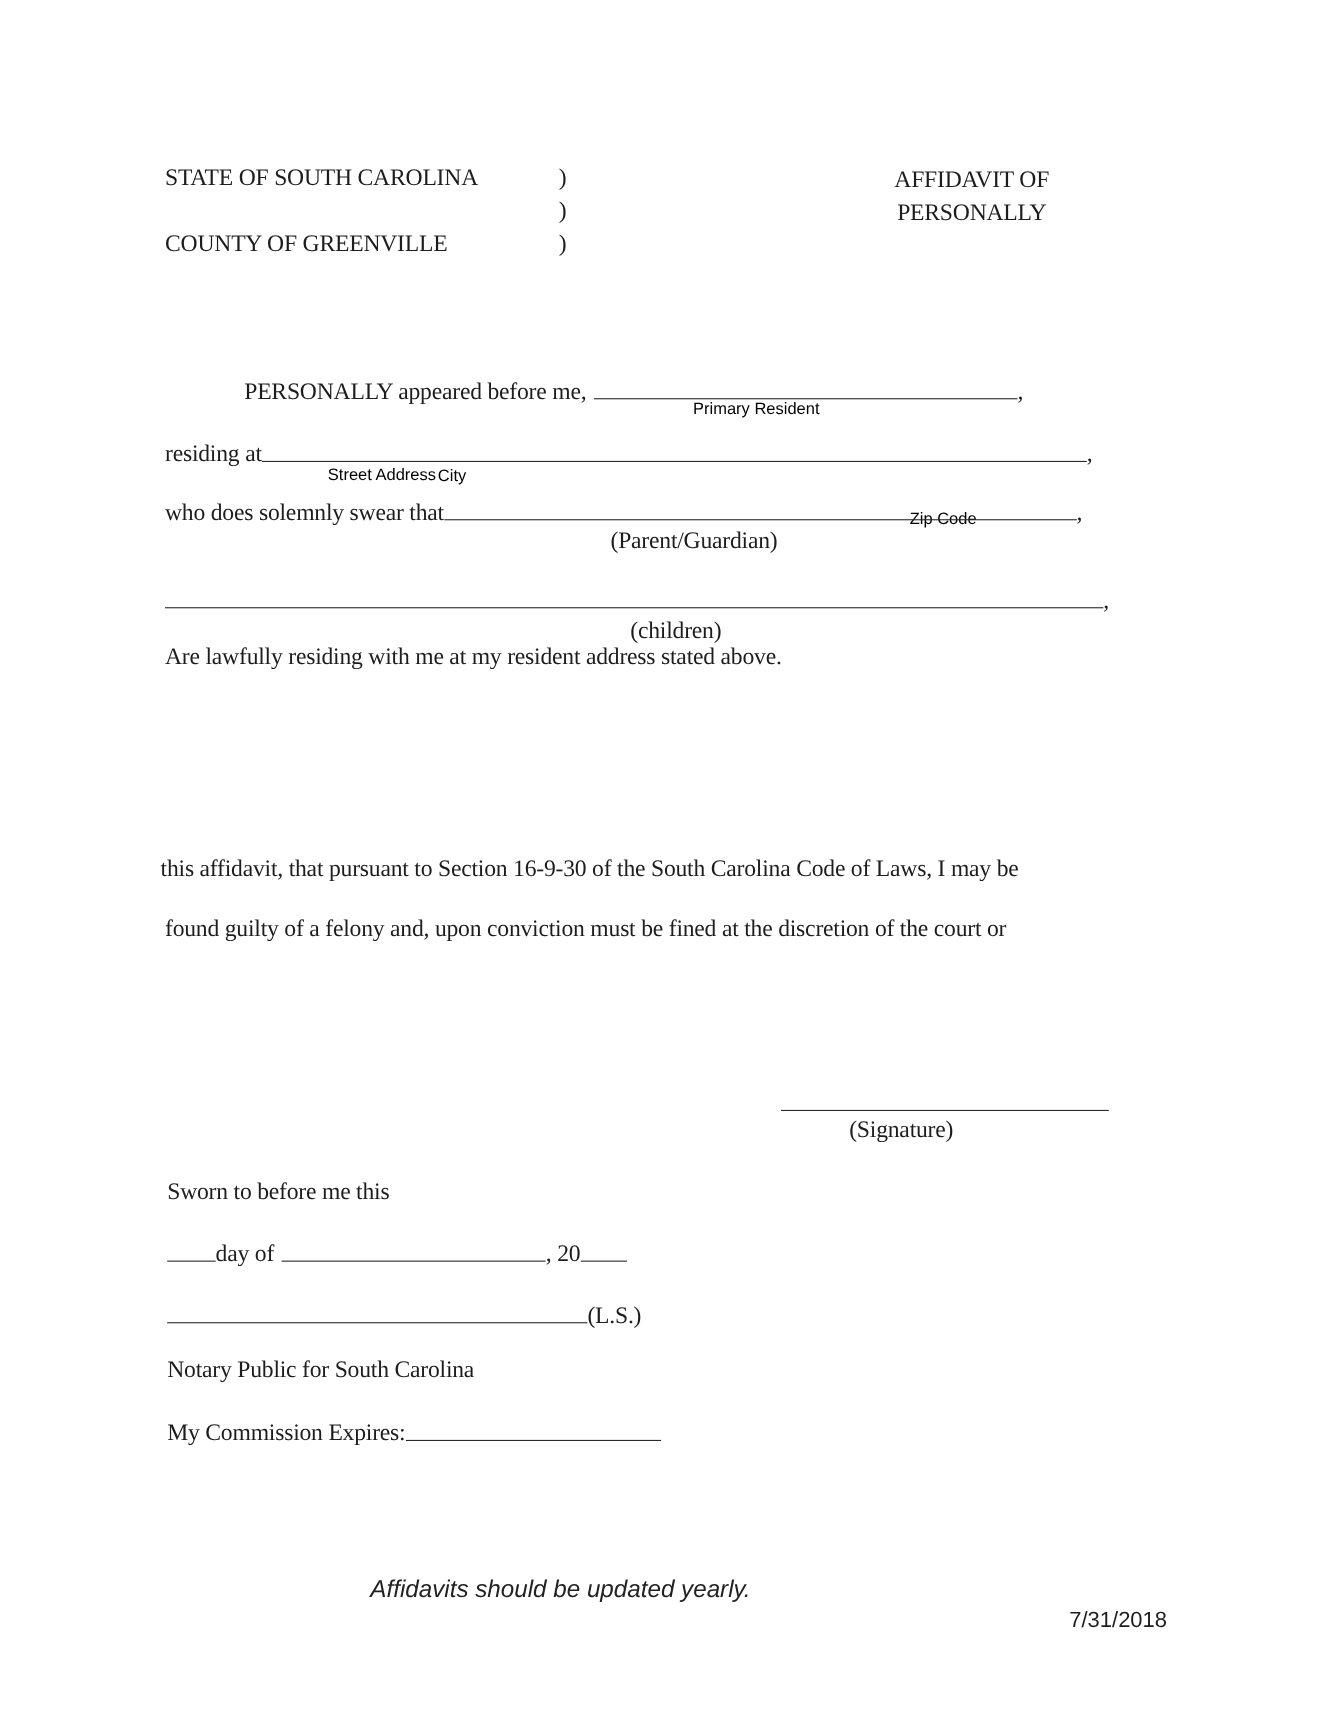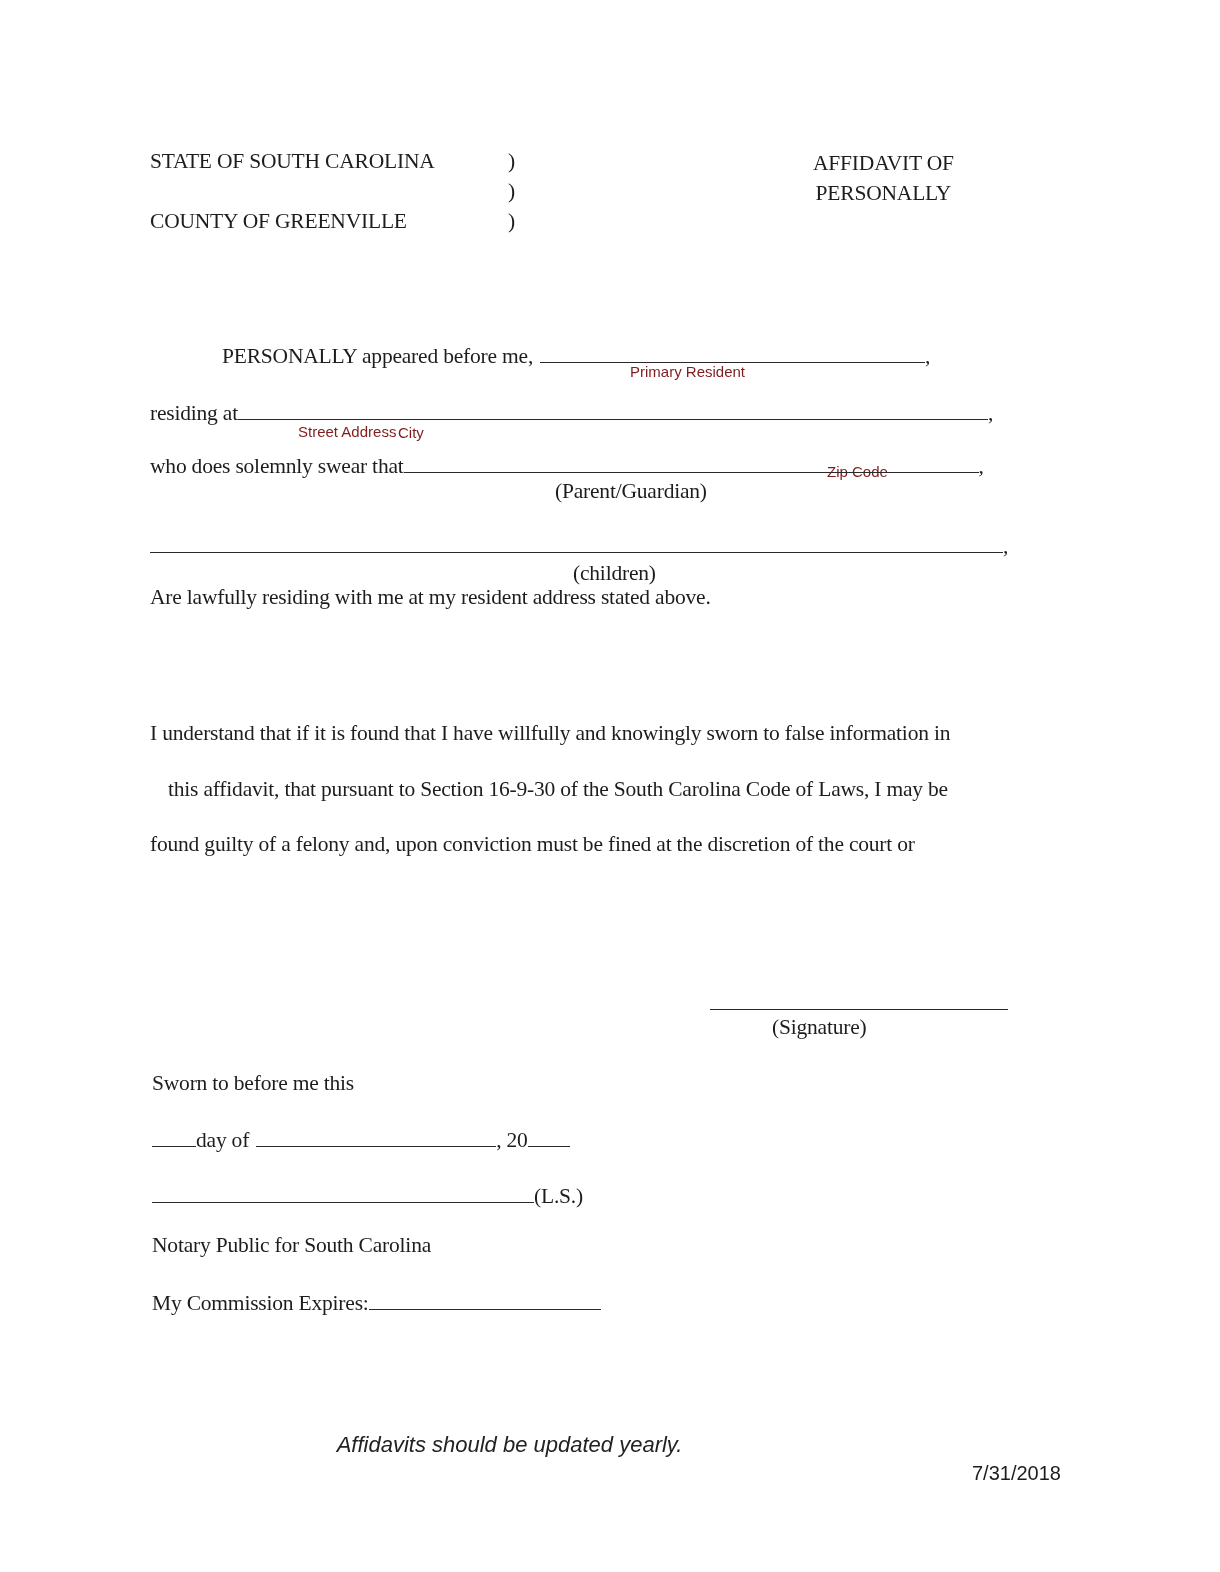--- a/index.html
+++ b/index.html
@@ -28,21 +28,21 @@
     border-bottom: 1.6px solid #2a2a2a;
     vertical-align: baseline;
   }
   .gap { margin-left: 7px; }
   .small {
     position: absolute;
     font-family: "Liberation Sans", "DejaVu Sans", sans-serif;
     font-size: 15px;
     letter-spacing: 0;
     line-height: 18px;
-    color: #7f1d1d;
+    color: #000000;
     white-space: nowrap;
   }
   .title-block {
     position: absolute;
     line-height: 30px;
     text-align: center;
     white-space: nowrap;
   }
   .footer-note {
     position: absolute;
@@ -95,22 +95,21 @@
     <span>who does solemnly swear that</span><span class="blank" style="width:575px;"></span><span>,</span>
   </div>
   <div class="line" style="top:478px; left:555px;">(Parent/Guardian)</div>
 
   <div class="line" style="top:530px; left:150px;">
     <span class="blank" style="width:853px;"></span><span>,</span>
   </div>
   <div class="line" style="top:560px; left:573px;">(children)</div>
   <div class="line" style="top:584px; left:150px;">Are lawfully residing with me at my resident address stated above.</div>
 
-  <div class="line" style="top:720px; left:150px;">I understand that if it is found that I have willfully and knowingly sworn to false information in</div>
-  <div class="line" style="top:776px; left:168px;">this affidavit, that pursuant to Section 16-9-30 of the South Carolina Code of Laws, I may be</div>
+  <div class="line" style="top:776px; left:146px;">this affidavit, that pursuant to Section 16-9-30 of the South Carolina Code of Laws, I may be</div>
   <div class="line" style="top:831px; left:150px;">found guilty of a felony and, upon conviction must be fined at the discretion of the court or</div>
 
   <div class="line" style="top:987px; left:710px;">
     <span class="blank" style="width:298px;"></span>
   </div>
   <div class="line" style="top:1014px; left:772px;">(Signature)</div>
 
   <div class="line" style="top:1070px; left:152px;">Sworn to before me this</div>
 
   <div class="line" style="top:1124px; left:152px;">

